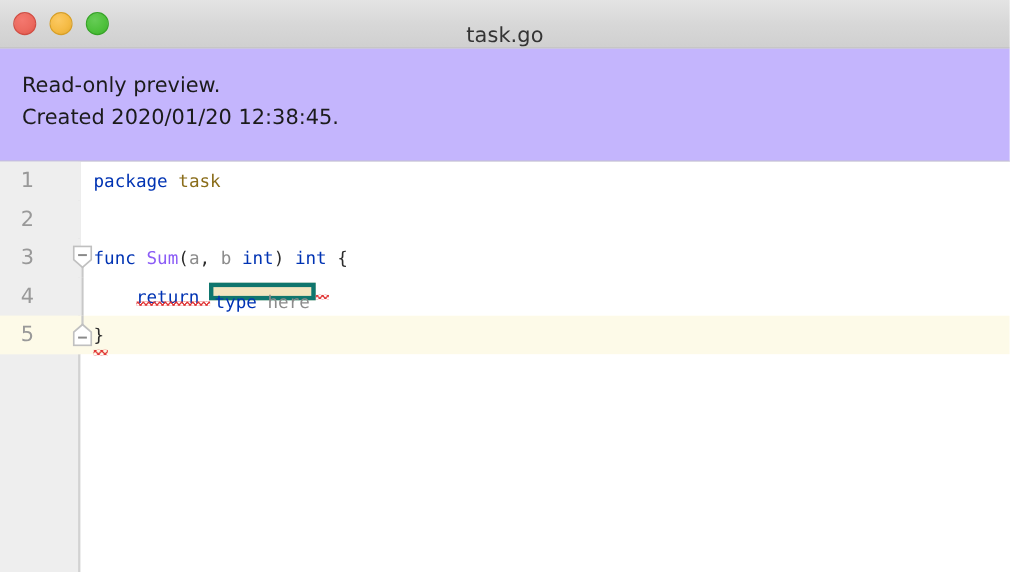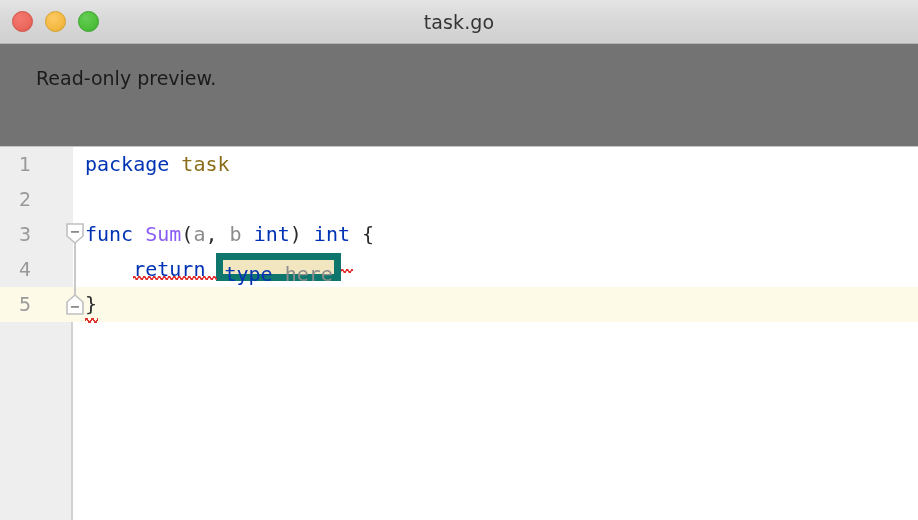--- a/index.html
+++ b/index.html
@@ -27,21 +27,21 @@
 
   
   .titlebar {
     height: 44px;
     flex: 0 0 44px;
     position: relative;
     background: linear-gradient(to bottom, #e4e4e4 0%, #d8d8d8 48%, #d0d0d0 100%);
     border-bottom: 1px solid #b4b4b4;
     box-sizing: border-box;
     display: flex;
-    align-items: center;
+    align-items: flex-end;
   }
   .traffic-lights {
     position: absolute;
     left: 12px;
     top: 0;
     height: 43px;
     display: flex;
     align-items: center;
     gap: 12px;
   }
@@ -71,24 +71,24 @@
     color: #343434;
     letter-spacing: 0.1px;
     font-family: "DejaVu Sans", sans-serif;
     user-select: none;
   }
 
   
   .info-panel {
     flex: 0 0 103px;
     height: 103px;
-    background: #737373;
+    background: #c4b5fd;
     border-bottom: 1px solid #c6c6c6;
     box-sizing: border-box;
-    padding: 20px 0 0 36px;
+    padding: 20px 0 0 20px;
   }
   .info-line {
     font-size: 19px;
     line-height: 29px;
     color: #1b1b1b;
     font-family: "DejaVu Sans", sans-serif;
     white-space: pre;
     user-select: none;
   }
 
@@ -176,21 +176,21 @@
     z-index: 4;
   }
   .fold-marker svg { display: block; }
 
   .code-text {
     position: relative;
     z-index: 1;
     flex: 1 1 auto;
     padding-left: 12px;
     font-family: "DejaVu Sans Mono", monospace;
-    font-size: 20px;
+    font-size: 16px;
     line-height: 35px;
     white-space: pre;
     color: #2b2b2b;
     user-select: none;
   }
 
   .kw { color: #0033b3; }
   .pkgname { color: #8a6d1a; }
   .fname { color: #8b5cf6; }
   .param { color: #8c8c8c; }
@@ -215,25 +215,25 @@
       linear-gradient(-45deg, transparent 42%, #e03030 42%, #e03030 58%, transparent 58%);
     background-size: 5px 4px;
     background-repeat: repeat-x;
     background-position: 0 0, 2.5px 0;
   }
 
   
   .tmpl-field {
     display: inline-block;
     background: #f2e6c0;
-    border: 7px solid #0f766e;
+    border: 4px solid #0f766e;
     margin: 0 -1px;
     padding: 0 1px;
     line-height: 28px;
-    height: 28px;
+    height: 16px;
     vertical-align: -5px;
     box-sizing: border-box;
   }
   .tmpl-field .tf-kw { color: #0033b3; }
   .tmpl-field .tf-txt { color: #8c8c8c; }
 
   .trailing-squiggle {
     display: inline-block;
     width: 12px;
     height: 4px;
@@ -269,20 +269,21 @@
     <div class="traffic-lights">
       <span class="light light-close"></span>
       <span class="light light-min"></span>
       <span class="light light-max"></span>
     </div>
     <div class="window-title">task.go</div>
   </div>
 
   <div class="info-panel">
     <div class="info-line">Read-only preview.</div>
+    <div class="info-line">Created 2020/01/20 12:38:45.</div>
   </div>
 
   <div class="editor">
     <div class="gutter"></div>
 
     <div class="code-area">
 
       <div class="line">
         <div class="lineno-cell">1</div>
         <div class="code-text"><span class="kw">package</span><span class="plain"> </span><span class="pkgname">task</span></div>

